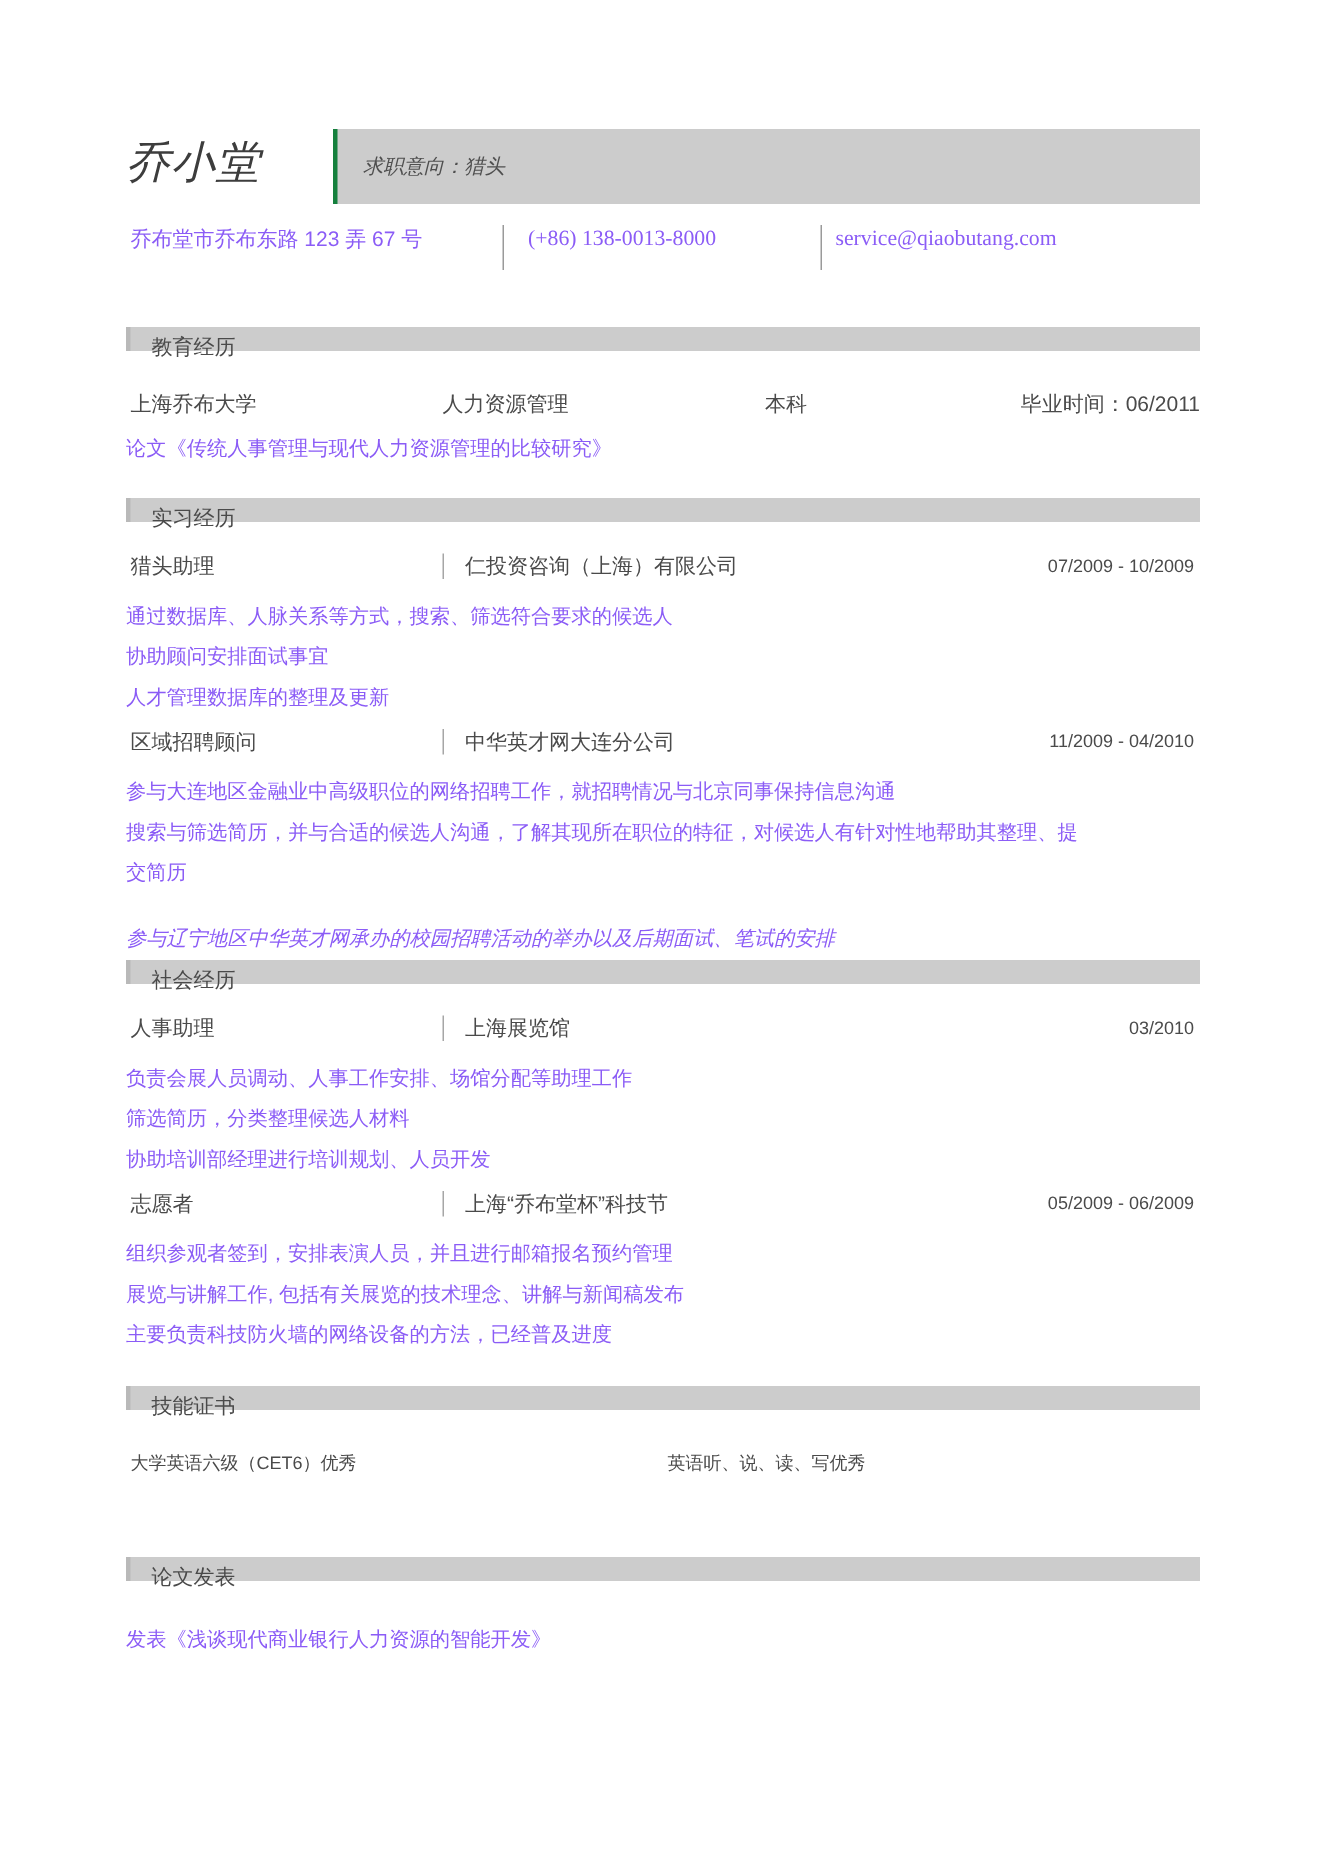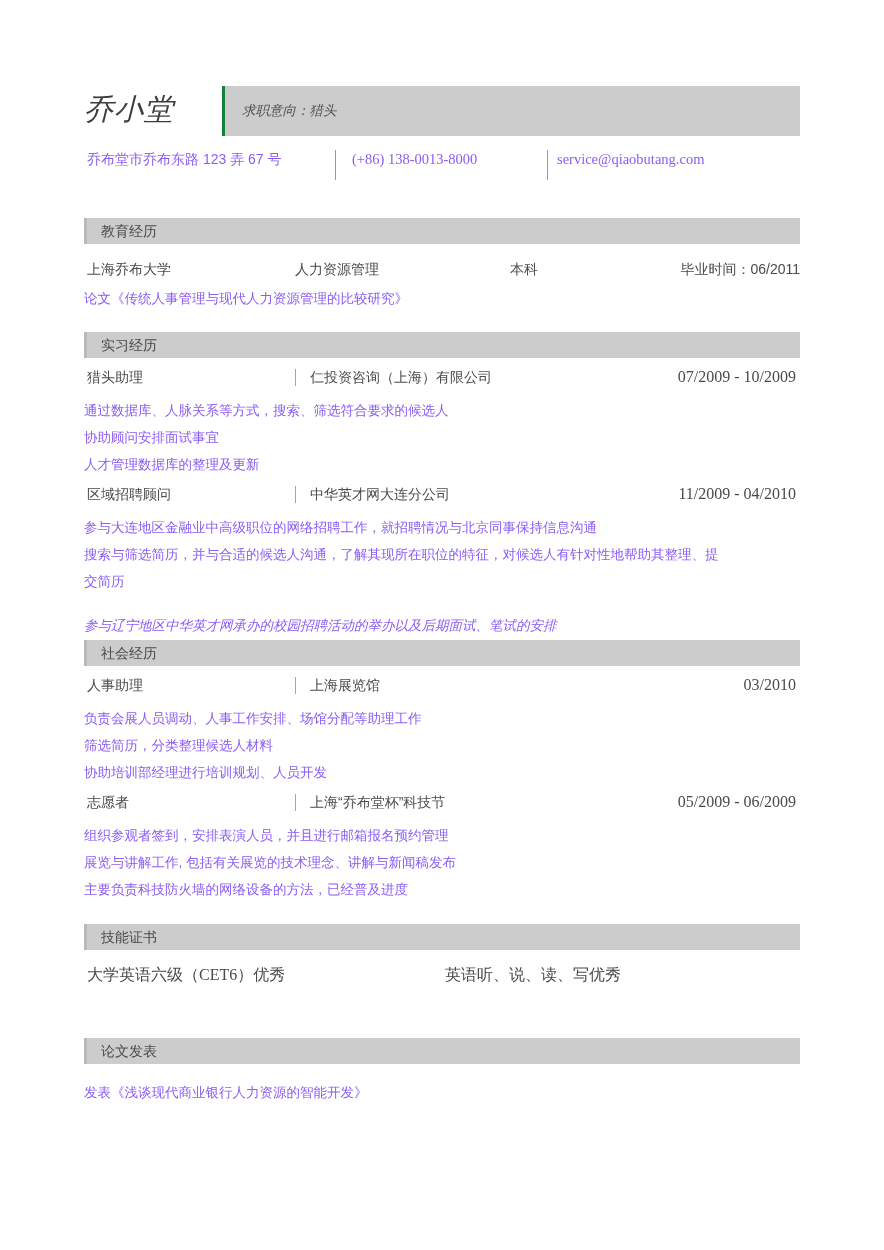--- a/index.html
+++ b/index.html
@@ -95,21 +95,21 @@
     background: #9a9a9a;
   }
   .contact-div.d1 { left: 251px; }
   .contact-div.d2 { left: 463px; }
 
   
   .section-bar {
     position: absolute;
     left: 84px;
     width: 716px;
-    height: 26px;
+    height: 16px;
     background: #cccccc;
     border-left: 3px solid #b9b9b9;
     box-sizing: border-box;
   }
   .section-bar .title {
     position: absolute;
     left: 14px;
     top: 0;
     height: 26px;
     line-height: 26px;
@@ -127,22 +127,22 @@
     font-size: 14px;
     line-height: 22px;
   }
   .cell {
     position: absolute;
     top: 0;
     white-space: nowrap;
     color: #4a4a4a;
   }
   .cell.serif {
-    font-family: Liberation Serif, serif;
-    font-size: 16px;
+    font-family: Liberation Sans, sans-serif;
+    font-size: 12px;
   }
   .vdiv {
     position: absolute;
     top: 3px;
     width: 1px;
     height: 17px;
     background: #a6a6a6;
   }
   .desc {
     position: absolute;

